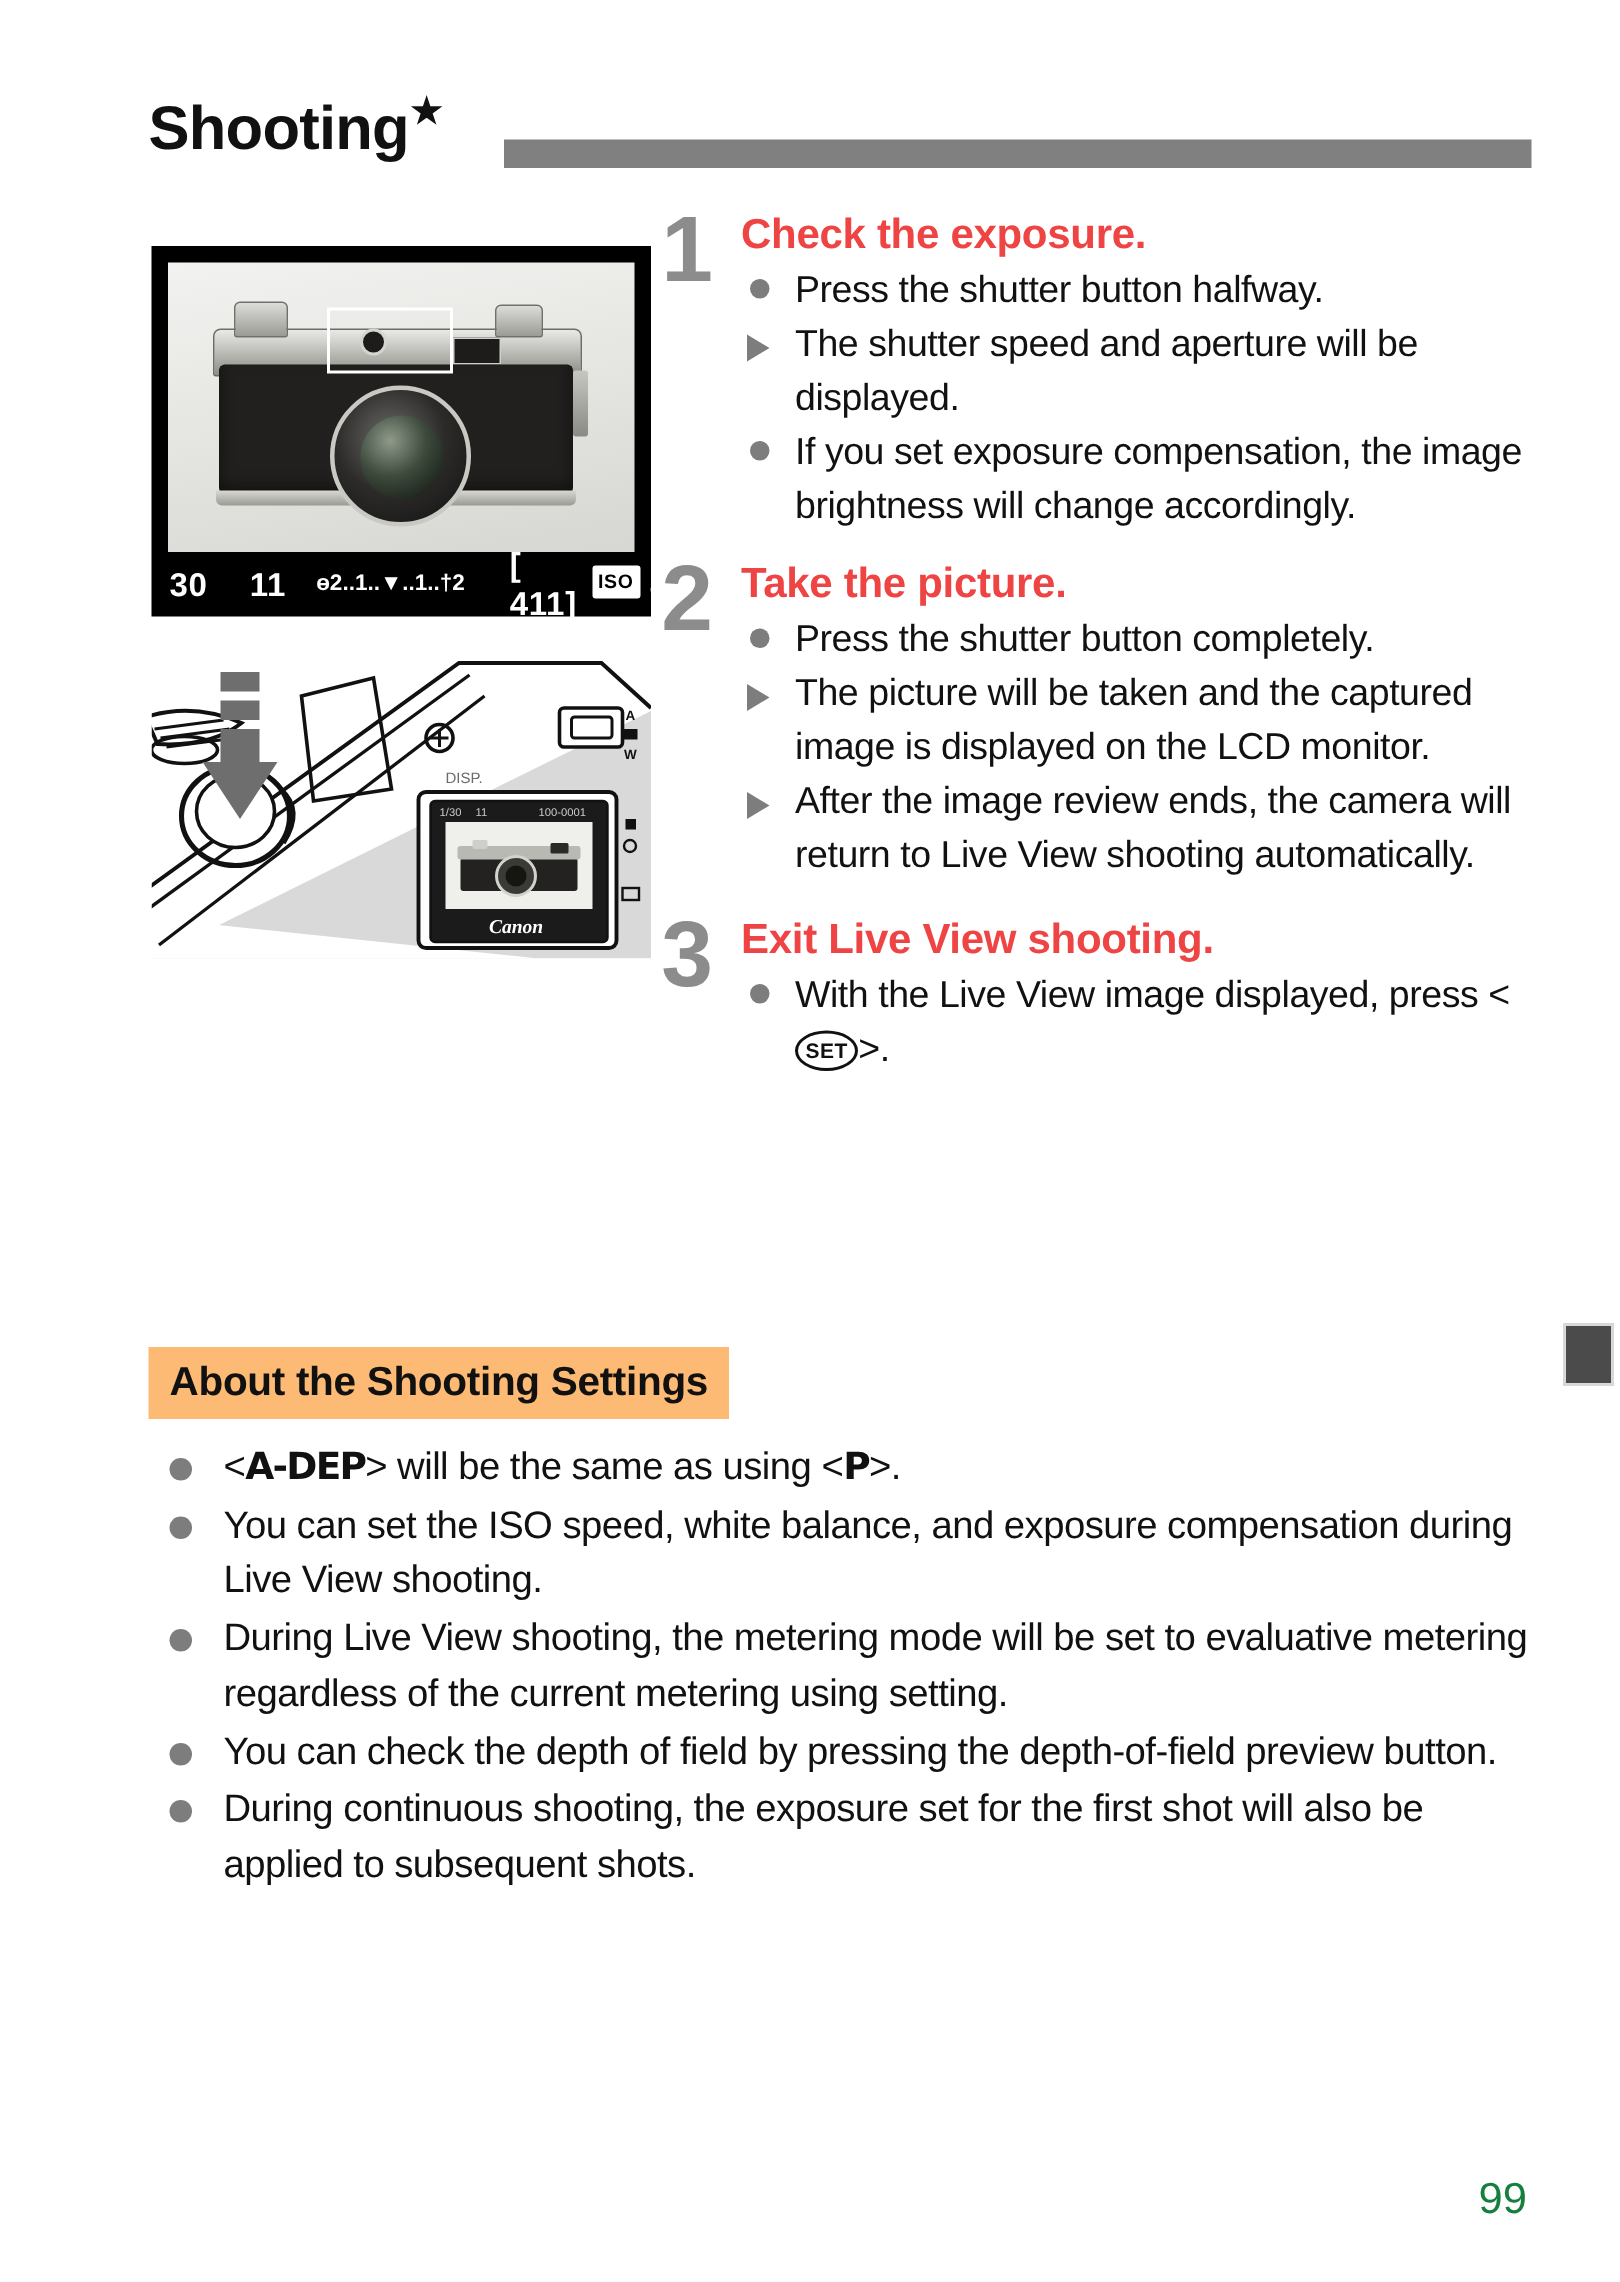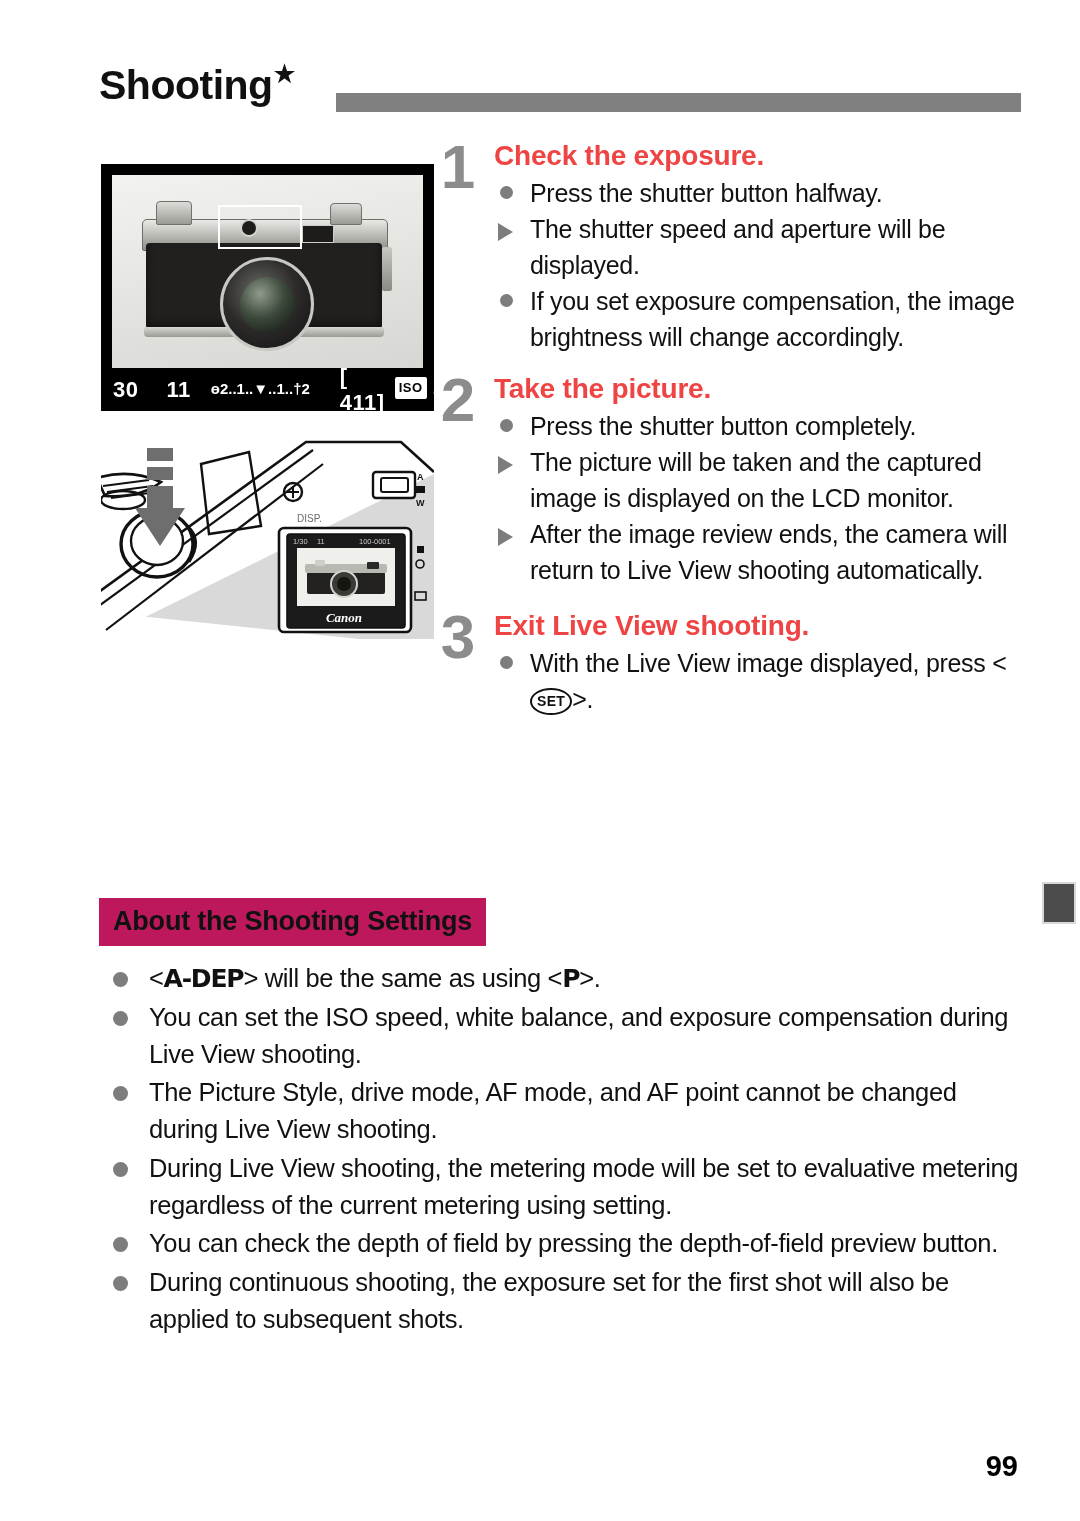--- a/index.html
+++ b/index.html
@@ -302,21 +302,21 @@
 
   
   #about-section {
     position: absolute;
     left: 99px;
     top: 898px;
     width: 930px;
   }
   #about-heading {
     display: inline-block;
-    background: #be185d;
+    background: #fdba74;
     font-size: 27px;
     font-weight: bold;
     color: #111111;
     padding: 8px 14px 9px 14px;
     letter-spacing: -0.2px;
   }
   #about-list {
     margin: 14px 0 0 0;
     padding: 0;
     list-style: none;
@@ -342,22 +342,21 @@
     font-size: 25px;
     letter-spacing: -1.2px;
   }
 
   
   #page-number {
     position: absolute;
     right: 62px;
     bottom: 38px;
     font-size: 29px;
-    color: #000000;
-    font-weight: bold;
+    color: #15803d;
   }
 </style>
 </head>
 <body>
 
 <div id="page-header">
   <div id="chapter-title">
     <span>Shooting</span><span class="star">★</span>
   </div>
   <div id="header-rule"></div>
@@ -514,24 +513,20 @@
   <ul id="about-list">
     <li>
       <span class="marker marker-dot"></span><span>&lt;</span><span class="mode-tag">A-DEP</span><span>&gt; will be the same as using &lt;</span><span class="mode-tag">P</span><span>&gt;.</span>
     </li>
     <li>
       <span class="marker marker-dot"></span>
       <span>You can set the ISO speed, white balance, and exposure compensation during Live View shooting.</span>
     </li>
     <li>
       <span class="marker marker-dot"></span>
-      <span>The Picture Style, drive mode, AF mode, and AF point cannot be changed during Live View shooting.</span>
-    </li>
-    <li>
-      <span class="marker marker-dot"></span>
       <span>During Live View shooting, the metering mode will be set to evaluative metering regardless of the current metering using setting.</span>
     </li>
     <li>
       <span class="marker marker-dot"></span>
       <span>You can check the depth of field by pressing the depth-of-field preview button.</span>
     </li>
     <li>
       <span class="marker marker-dot"></span>
       <span>During continuous shooting, the exposure set for the first shot will also be applied to subsequent shots.</span>
     </li>

